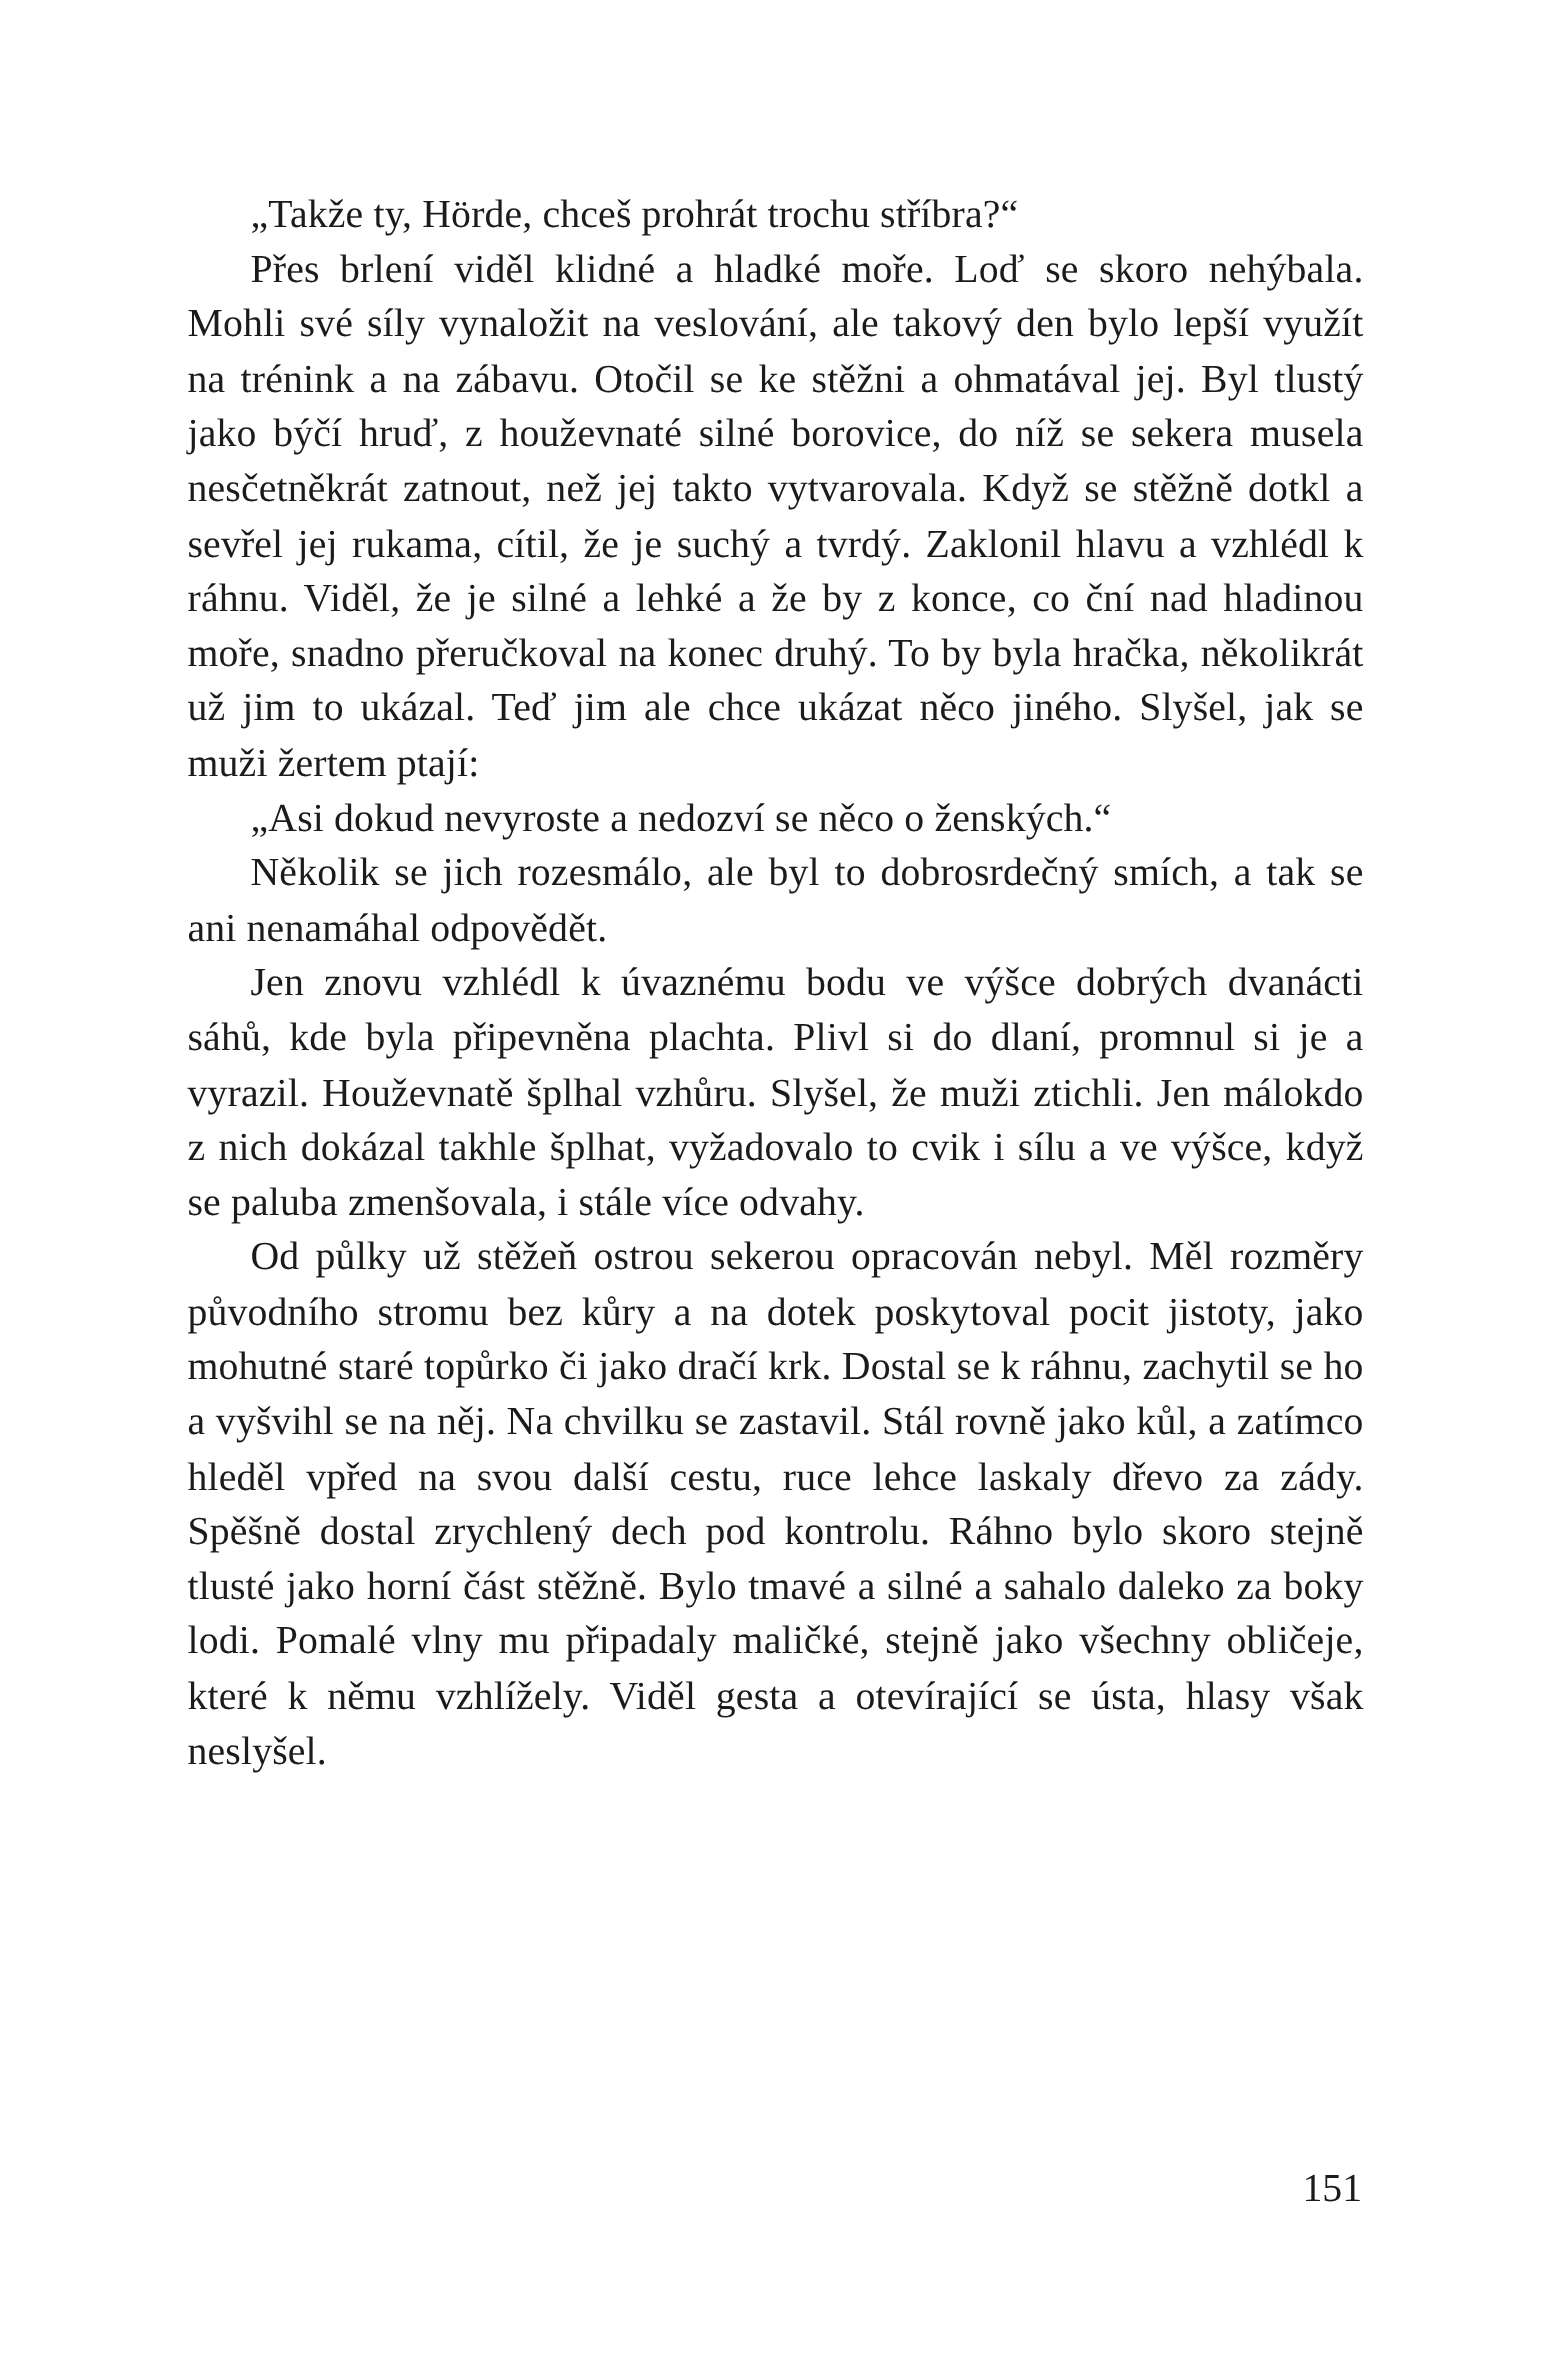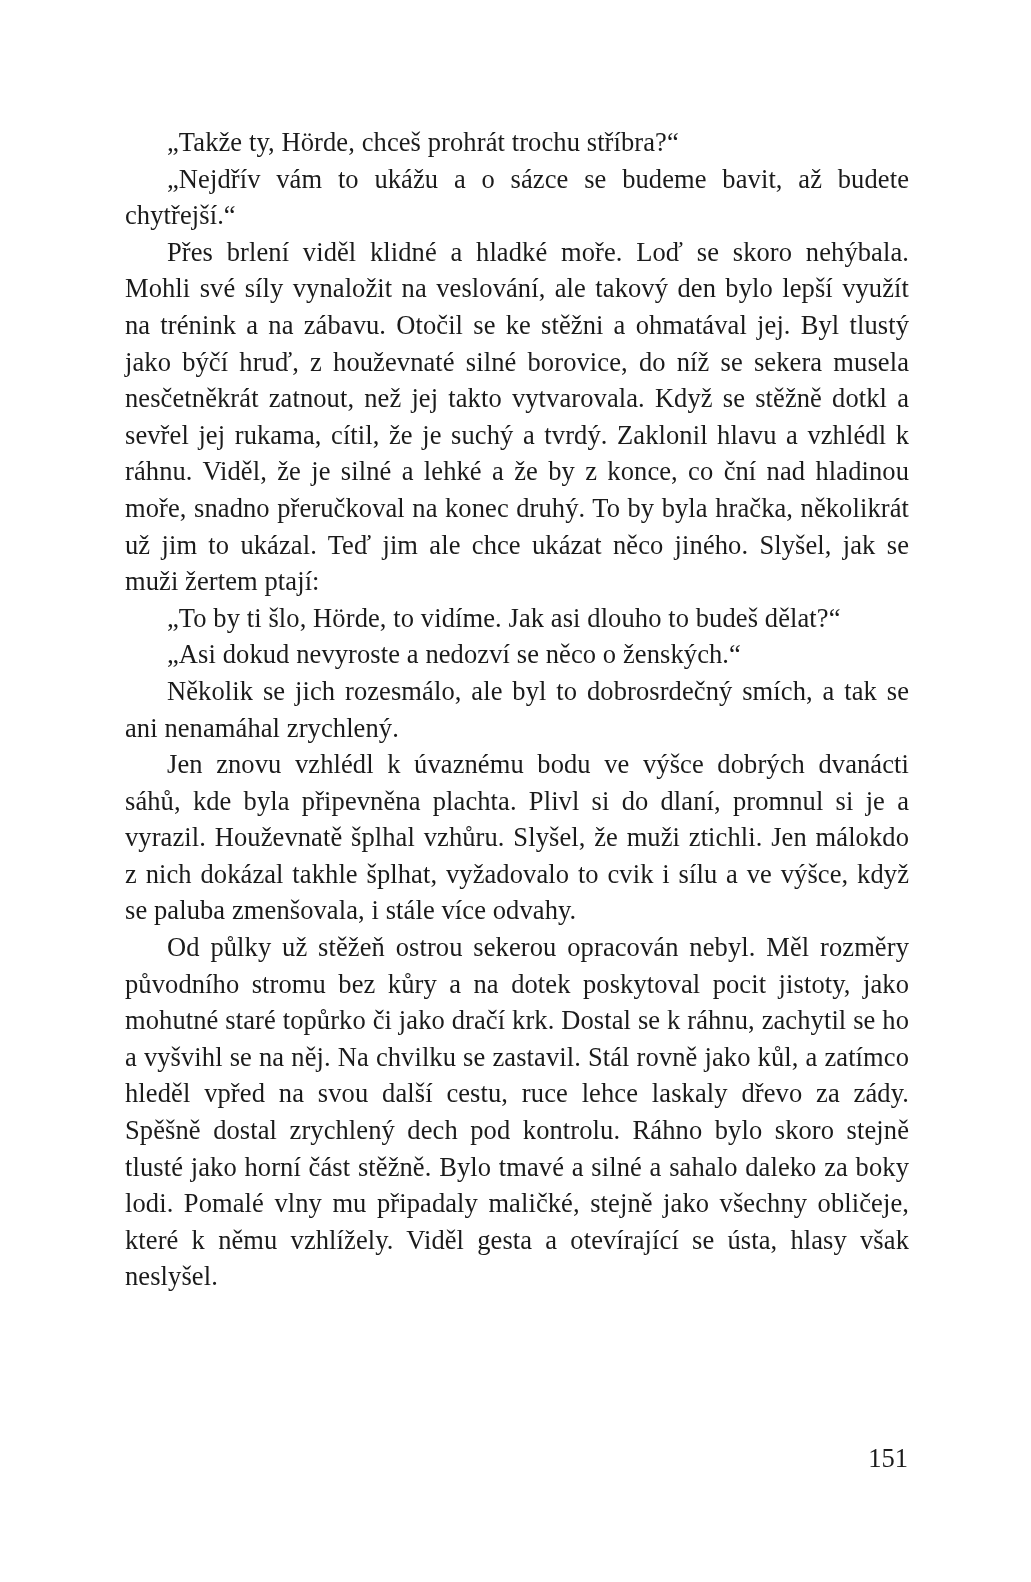--- a/index.html
+++ b/index.html
@@ -46,22 +46,20 @@
     line-height: 36px;
     text-align: left;
   }
 </style>
 </head>
 <body>
 
 <div class="page">
   <div class="text-block">
     <p>„Takže ty, Hörde, chceš prohrát trochu stříbra?“</p>
-    <p>„Nejdřív vám to ukážu a o sázce se budeme bavit, až budete chytřejší.“</p>
     <p>Přes brlení viděl klidné a hladké moře. Loď se skoro nehýbala. Mohli své síly vynaložit na veslování, ale takový den bylo lepší využít na trénink a na zábavu. Otočil se ke stěžni a ohmatával jej. Byl tlustý jako býčí hruď, z houževnaté silné borovice, do níž se sekera musela nesčetněkrát zatnout, než jej takto vytvarovala. Když se stěžně dotkl a sevřel jej rukama, cítil, že je suchý a tvrdý. Zaklonil hlavu a vzhlédl k ráhnu. Viděl, že je silné a lehké a že by z konce, co ční nad hladinou moře, snadno přeručkoval na konec druhý. To by byla hračka, několikrát už jim to ukázal. Teď jim ale chce ukázat něco jiného. Slyšel, jak se muži žertem ptají:</p>
-    <p>„To by ti šlo, Hörde, to vidíme. Jak asi dlouho to budeš dělat?“</p>
     <p>„Asi dokud nevyroste a nedozví se něco o ženských.“</p>
-    <p>Několik se jich rozesmálo, ale byl to dobrosrdečný smích, a tak se ani nenamáhal zrychlený.</p>
+    <p>Několik se jich rozesmálo, ale byl to dobrosrdečný smích, a tak se ani nenamáhal odpovědět.</p>
     <p>Jen znovu vzhlédl k úvaznému bodu ve výšce dobrých dvanácti sáhů, kde byla připevněna plachta. Plivl si do dlaní, promnul si je a vyrazil. Houževnatě šplhal vzhůru. Slyšel, že muži ztichli. Jen málokdo z nich dokázal takhle šplhat, vyžadovalo to cvik i sílu a ve výšce, když se paluba zmenšovala, i stále více odvahy.</p>
     <p>Od půlky už stěžeň ostrou sekerou opracován nebyl. Měl rozměry původního stromu bez kůry a na dotek poskytoval pocit jistoty, jako mohutné staré topůrko či jako dračí krk. Dostal se k ráhnu, zachytil se ho a vyšvihl se na něj. Na chvilku se zastavil. Stál rovně jako kůl, a zatímco hleděl vpřed na svou další cestu, ruce lehce laskaly dřevo za zády. Spěšně dostal zrychlený dech pod kontrolu. Ráhno bylo skoro stejně tlusté jako horní část stěžně. Bylo tmavé a silné a sahalo daleko za boky lodi. Pomalé vlny mu připadaly maličké, stejně jako všechny obličeje, které k němu vzhlížely. Viděl gesta a otevírající se ústa, hlasy však neslyšel.</p>
   </div>
   <div class="page-number">151</div>
 </div>
 
 </body></html>

